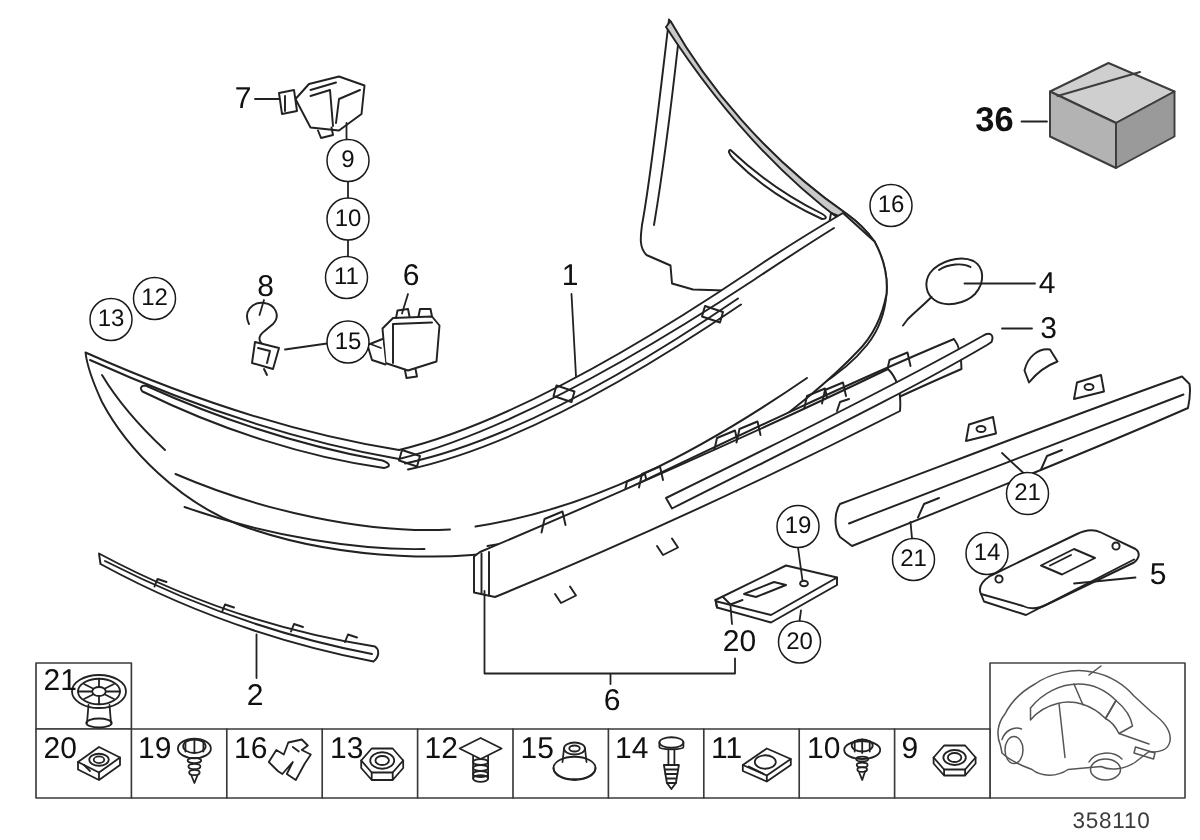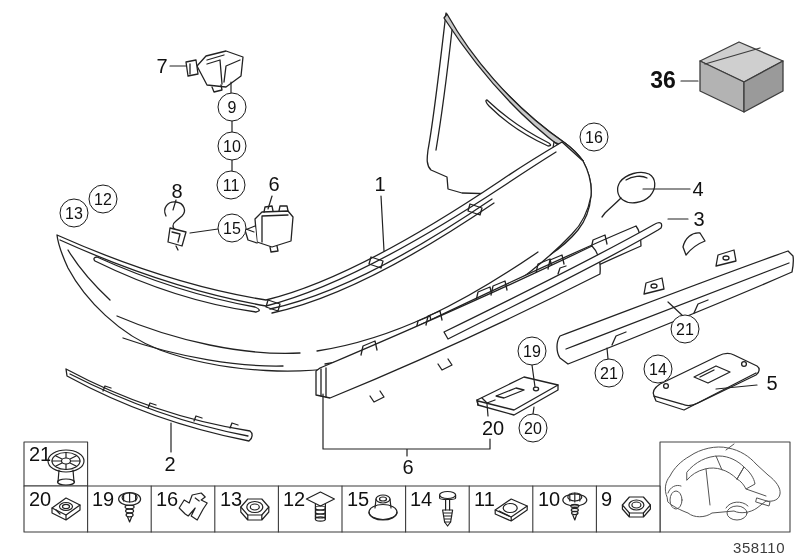--- a/index.html
+++ b/index.html
@@ -305,15 +305,15 @@
 <div class="legnum" style="left:92px;top:489px">19</div>
 <div class="legnum" style="left:156px;top:489px">16</div>
 <div class="legnum" style="left:220px;top:489px">13</div>
 <div class="legnum" style="left:283px;top:489px">12</div>
 <div class="legnum" style="left:347px;top:489px">15</div>
 <div class="legnum" style="left:410px;top:489px">14</div>
 <div class="legnum" style="left:474px;top:489px">11</div>
 <div class="legnum" style="left:538px;top:489px">10</div>
 <div class="legnum" style="left:601px;top:489px">9</div>
 
-<div class="docnum" style="left:715px;top:539px;width:70px;text-align:right">358110</div>
+<div class="docnum" style="left:715px;top:539px;width:70px;">358110</div>
 
 </div>
 
 </body></html>

